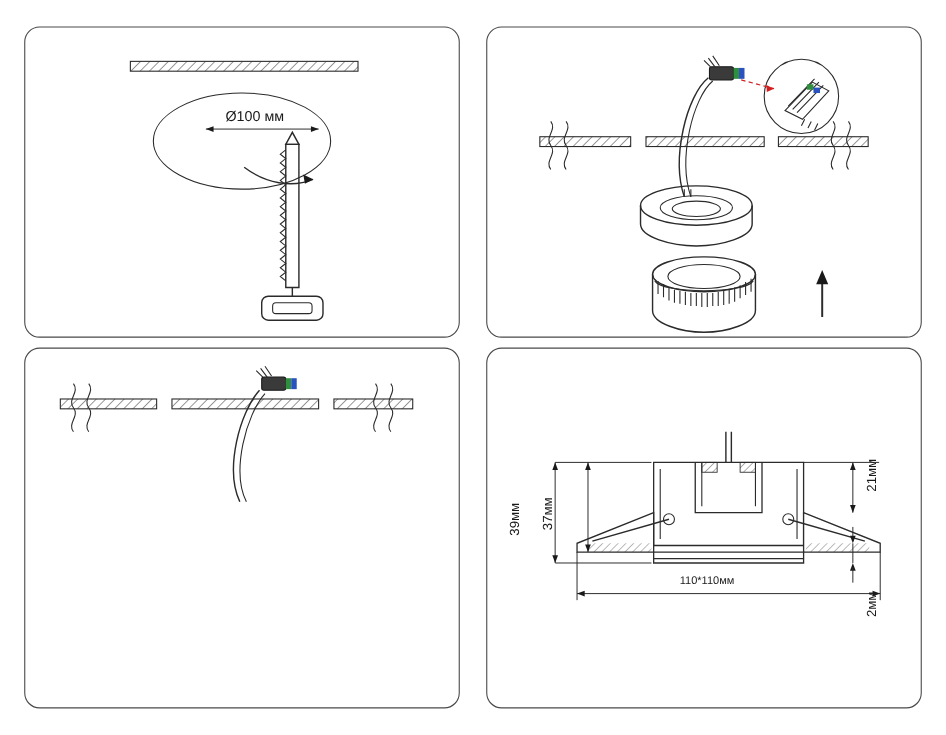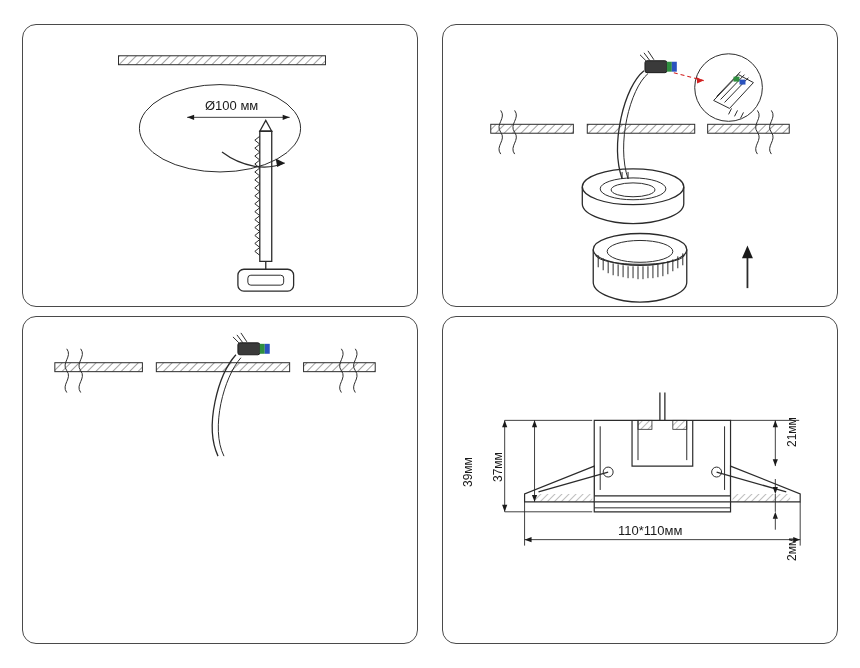--- a/index.html
+++ b/index.html
@@ -318,16 +318,16 @@
         <path d="M359,224 l-7,-2.6 0,5.2 z" class="fillblk"></path>
         <line x1="82" y1="186" x2="82" y2="230" class="dim"></line>
         <line x1="359" y1="186" x2="359" y2="230" class="dim"></line>
       </g>
     </svg>
 
     <div class="lbl rot" style="left:18px; top:170px;">39мм</div>
     <div class="lbl rot" style="left:48px; top:165px;">37мм</div>
     <div class="lbl rot" style="left:342px; top:130px;">21мм</div>
     <div class="lbl rot" style="left:342px; top:244px;">2мм</div>
-    <div class="lbl" style="left:175px; top:206px; font-size:13px;">110*110мм</div>
+    <div class="lbl" style="left:175px; top:206px; font-size:10px;">110*110мм</div>
   </div>
 
 </div>
 
 </body></html>

